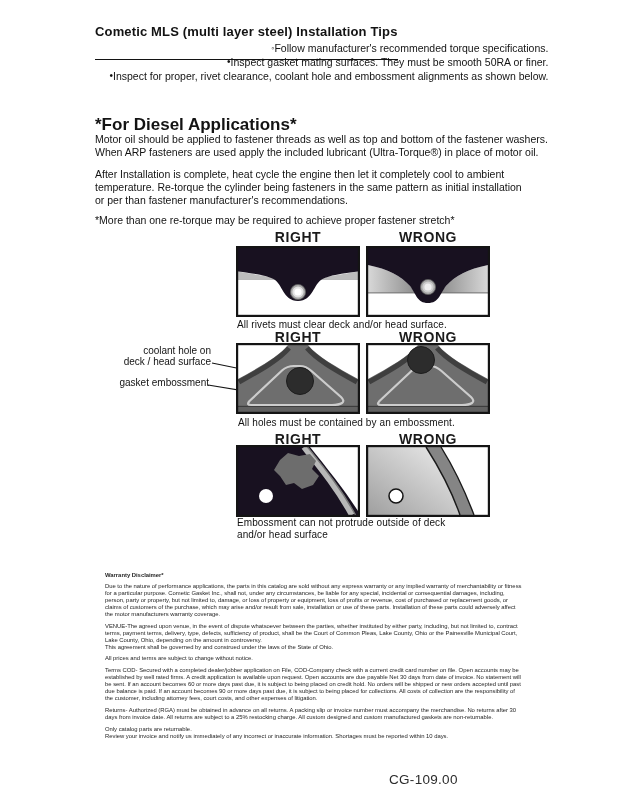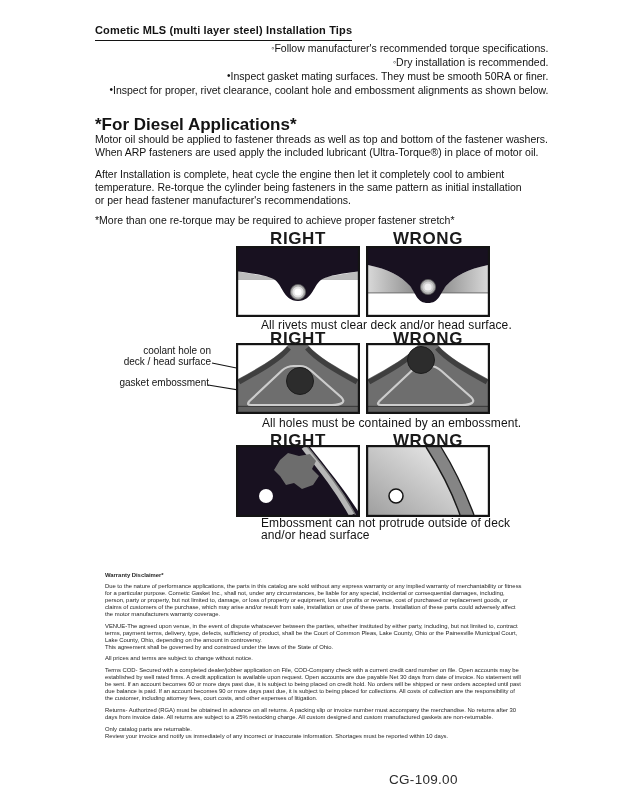--- a/index.html
+++ b/index.html
@@ -1,65 +1,64 @@
 <!DOCTYPE html>
 <html><head>
 <meta charset="utf-8">
 <style>
   html,body{margin:0;padding:0;background:#ffffff;}
   .page{position:relative;width:618px;height:800px;background:#ffffff;overflow:hidden;
         font-family:"Liberation Sans",sans-serif;color:#131313;}
   .abs{position:absolute;}
-  .title{position:absolute;left:95px;top:24px;font-size:11px;font-weight:bold;letter-spacing:.15px;
-         border-bottom:1.6px solid #131313;padding-bottom:4px;}
+  .title{position:absolute;left:95px;top:24px;font-size:13px;font-weight:bold;letter-spacing:.15px;
+         border-bottom:1.6px solid #131313;padding-bottom:20px;}
   .tips{position:absolute;left:86px;top:41px;font-size:10.5px;line-height:14px;text-align:right;}
   .tip{white-space:nowrap;}
   .tip .m1{display:inline-block;width:9px;font-size:9px;vertical-align:top;}
   .tip.sub{padding-left:19px;}
   .tip .m2{display:inline-block;width:8px;font-size:10px;vertical-align:top;}
   .h2{position:absolute;left:95px;top:115px;font-size:17px;font-weight:bold;}
   .para{position:absolute;left:95px;font-size:10.5px;line-height:13px;width:460px;}
-  .dlabel{position:absolute;width:124px;text-align:center;font-size:17px;font-weight:bold;
+  .dlabel{position:absolute;width:124px;text-align:center;font-size:14px;font-weight:bold;
           letter-spacing:.6px;color:#1a1a1a;}
   .dbox{position:absolute;width:124px;}
-  .caption{position:absolute;font-size:12px;line-height:12px;letter-spacing:.1px;color:#131313;margin-left:24px;}
+  .caption{position:absolute;font-size:10px;line-height:12px;letter-spacing:.1px;color:#131313;}
   .callout{position:absolute;text-align:right;font-size:10px;line-height:11px;color:#131313;}
   .legal{position:absolute;left:105px;top:572px;width:418px;font-size:5.9px;line-height:7.1px;
          color:#262626;letter-spacing:-.02px;}
   .legal .lh{font-weight:bold;margin:0 0 3.5px 0;}
   .legal p{margin:0 0 4.5px 0;}
   .legal p.tight{margin-bottom:0;}
   .code{position:absolute;left:389px;top:755px;font-size:13.5px;letter-spacing:.3px;color:#2b2b2b;margin-top:17px;}
   svg{display:block;}
 </style>
 </head>
 <body>
 
 <div class="page">
 
   <div class="title">Cometic MLS (multi layer steel) Installation Tips</div>
 
   <div class="tips">
     <div class="tip"><span class="m1">◦</span><span>Follow manufacturer's recommended torque specifications.</span></div>
-    <div class="tip"><span class="m1">◦</span><span>Dry installation is recommended.</span></div>
     <div class="tip sub"><span class="m2">•</span><span>Inspect gasket mating surfaces.  They must be smooth 50RA or finer.</span></div>
     <div class="tip sub"><span class="m2">•</span><span>Inspect for proper, rivet clearance, coolant hole and embossment alignments as shown below.</span></div>
   </div>
 
   <div class="h2">*For Diesel Applications*</div>
 
   <div class="para" style="top:133px;">
     <div>Motor oil should be applied to fastener threads as well as top and bottom of the fastener washers.</div>
     <div>When ARP fasteners are used apply the included lubricant (Ultra-Torque®) in place of motor oil.</div>
   </div>
 
   <div class="para" style="top:168px;">
     <div>After Installation is complete, heat cycle the engine then let it completely cool to ambient</div>
     <div>temperature. Re-torque the cylinder being fasteners in the same pattern as initial installation</div>
-    <div>or per head fastener manufacturer's recommendations.</div>
+    <div>or per than fastener manufacturer's recommendations.</div>
   </div>
 
   <div class="para" style="top:214px;">*More than one re-torque may be required to achieve proper fastener stretch*</div>
 
   <div class="dlabel" style="left:236px;top:229px;">RIGHT</div>
   <div class="dlabel" style="left:366px;top:229px;">WRONG</div>
 
   <div class="dbox" style="left:236px;top:246px;">
     <svg width="124" height="71" viewBox="0 0 124 71">
       <rect x="0" y="0" width="124" height="71" fill="#ffffff"></rect>

